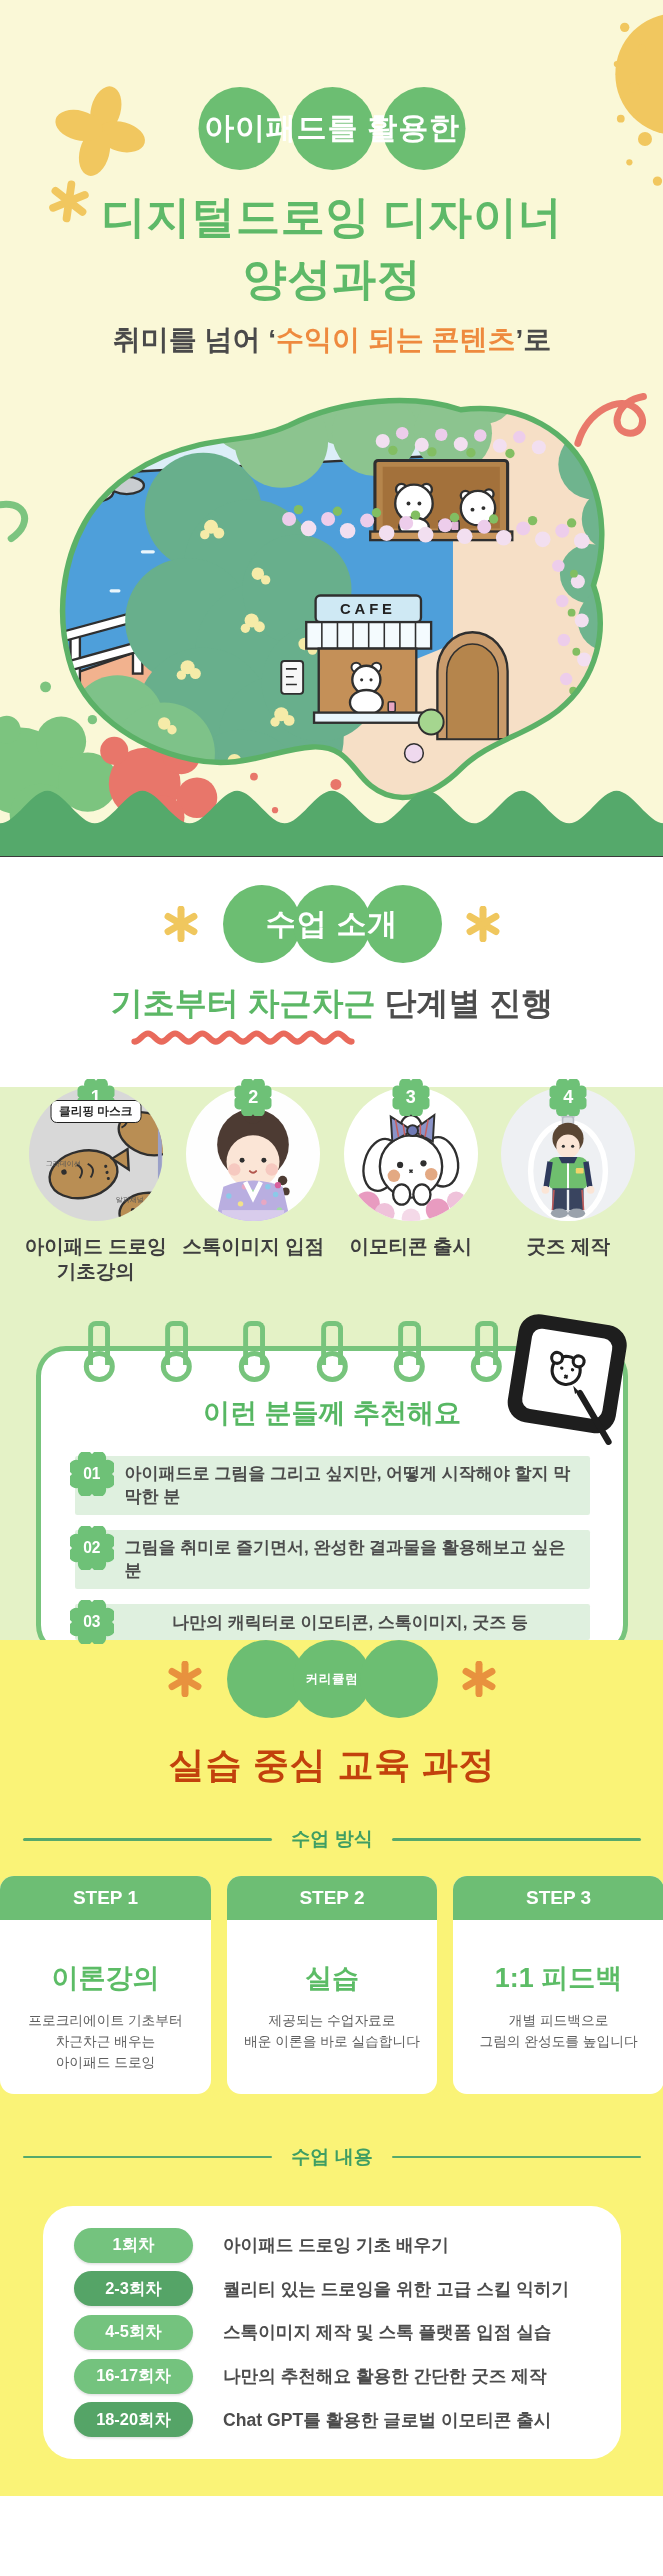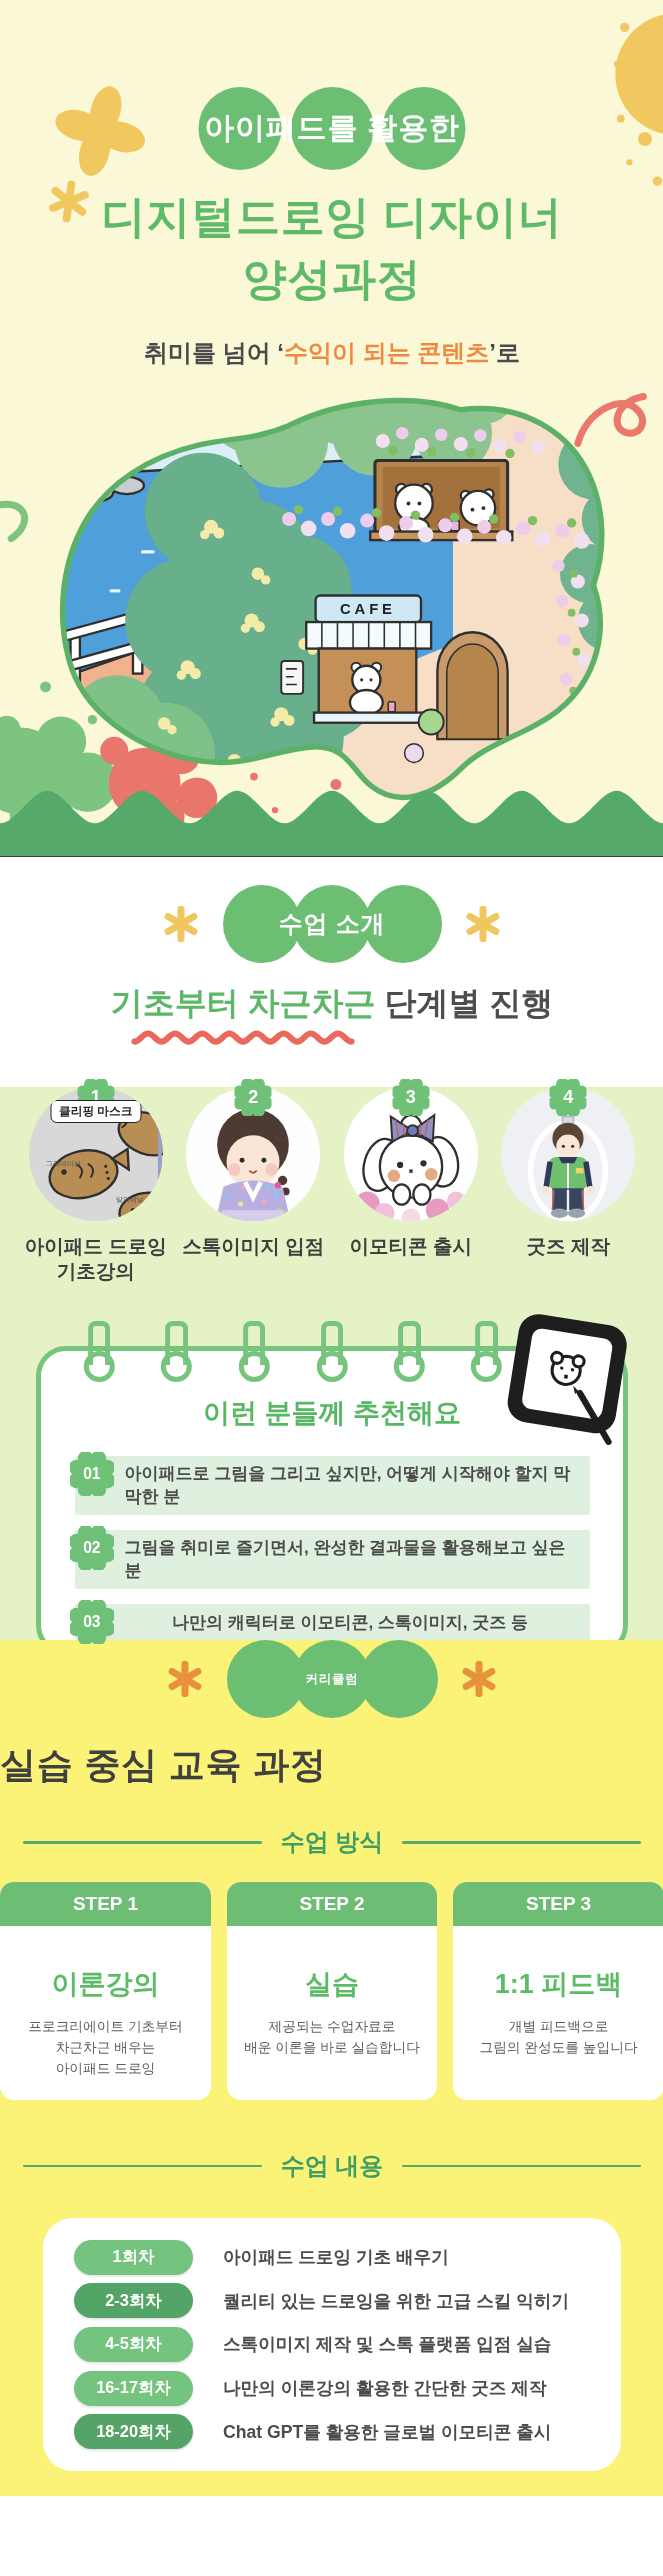--- a/index.html
+++ b/index.html
@@ -11,36 +11,36 @@
   .cloud i { position:absolute; top:0; height:100%; aspect-ratio:1/1; border-radius:50%; background:#6CBE72; }
   .cloud .c1{ left:0; } .cloud .c2{ left:50%; transform:translateX(-50%); } .cloud .c3{ right:0; }
   .cloud .cloud-label { position:relative; z-index:2; color:#fff; font-weight:bold; letter-spacing:0.8px; }
   .badge-row { display:flex; align-items:center; justify-content:center; gap:23.4px; }
   .num-badge { position:relative; display:flex; align-items:center; justify-content:center; }
   .num-badge svg { position:absolute; inset:0; }
   .num-badge span { position:relative; z-index:2; color:#fff; font-weight:bold; }
   .preline { white-space:pre-line; }
   .divider { display:flex; align-items:center; gap:19px; padding:0 23.4px; }
   .divider .line { flex:1; height:2.3px; background:#55A96B; border-radius:1.6px; }
-  .divider .divider-label { color:#3F9E63; font-weight:bold; font-size:24px; }
+  .divider .divider-label { color:#3F9E63; font-weight:bold; font-size:19px; }
 
   
   .hero { height:857px; background:#FAF8D7; position:relative; border-bottom:1.6px solid #3a3a3a; }
   .hero-art { position:absolute; inset:0; pointer-events:none; }
   .hero-badge { position:absolute; top:87px; left:50%; transform:translateX(-50%); width:267px; height:83px; }
   .hero-badge .cloud-label { font-size:30px; }
   .hero-title { position:absolute; top:186px; width:100%; text-align:center; color:#5EB968; font-weight:bold; font-size:44px; line-height:1.42; letter-spacing:0.8px; }
-  .hero-sub { position:absolute; top:337px; width:100%; text-align:center; color:#4A4A4A; font-weight:bold; font-size:24px; }
+  .hero-sub { position:absolute; top:321px; width:100%; text-align:center; color:#4A4A4A; font-weight:bold; font-size:28px; }
   .hero-sub .hl { color:#EE8A3E; }
   .wave { position:absolute; bottom:0; left:0; }
 
   
   .intro { height:308px; background:#ffffff; position:relative; padding-top:28px; }
   .section-cloud { width:219px; height:78px; }
-  .section-cloud .cloud-label { font-size:24px; }
+  .section-cloud .cloud-label { font-size:30px; }
   .intro-heading { margin-top:19px; text-align:center; font-size:32px; font-weight:bold; color:#4D4D4D; }
   .intro-heading .green { color:#5CB766; position:relative; display:inline-block; }
   .intro-heading .green svg { position:absolute; left:3.1px; top:calc(100% + 1.6px); }
 
   
   .greenarea { height:553px; background:#E4F2C6; position:relative; }
   .steps-row { display:flex; justify-content:center; gap:12.5px; margin-top:-78px; position:relative; }
   .step { width:145px; display:flex; flex-direction:column; align-items:center; }
   .step-circle { position:relative; width:134px; height:134px; }
   .step-photo { width:134px; height:134px; border-radius:50%; overflow:hidden; position:relative; }
@@ -60,21 +60,21 @@
   .rec-list { width:515px; margin:25px auto 0; }
   .rec-item { position:relative; margin-bottom:15.6px; }
   .rec-line { background:#DFF0DF; min-height:36px; display:flex; align-items:center; justify-content:center; padding:6.2px 14px 6.2px 50px; font-size:17px; color:#4B4B4B; font-weight:bold; border-radius:2.3px; }
   .rec-line.second { margin-left:26.5px; margin-top:4.7px; padding-left:14px; }
   .rec-item .num-badge { position:absolute; left:-4.7px; top:-3.9px; width:44px; height:44px; z-index:2; }
   .rec-item .num-badge span { font-size:15.6px; }
 
   
   .curr { height:856px; background:#FAF377; position:relative; }
   .curr-cloud { width:211px; height:78px; }
-  .curr-title { margin-top:23.4px; color:#404040; font-weight:bold; font-size:36px; letter-spacing:0.8px; }
+  .curr-title { margin-top:23.4px; text-align:center; color:#c2410c; font-weight:bold; font-size:36px; letter-spacing:0.8px; }
   .method-divider { margin-top:36px; }
   .cards { display:flex; justify-content:center; gap:15.6px; margin-top:23.4px; }
   .card { width:230px; border-radius:14px; overflow:hidden; background:#fff; }
   .card-head { height:44px; background:#6DBE74; display:flex; align-items:center; justify-content:center; color:#fff; font-weight:bold; font-size:19px; }
   .card-body { height:134px; text-align:center;margin-top:40px; }
   .card-title { margin-top:19px; color:#5CBC66; font-weight:bold; font-size:27px; }
   .card-desc { margin-top:14px; color:#5E5E5E; font-size:13.7px; line-height:1.55; }
   .content-divider { margin-top:50px;justify-content:center; }
   .content-box { width:578px; margin:36px auto 0; background:#fff; border-radius:30px; padding:22px 31px; }
   .content-row { display:flex; align-items:center; margin-bottom:8.6px; }
@@ -722,21 +722,21 @@
       <div class="content-row">
         <div class="session-pill pill-dark">2-3회차</div>
         <div class="row-desc">퀄리티 있는 드로잉을 위한 고급 스킬 익히기</div>
       </div>
       <div class="content-row">
         <div class="session-pill pill-light">4-5회차</div>
         <div class="row-desc">스톡이미지 제작 및 스톡 플랫폼 입점 실습</div>
       </div>
       <div class="content-row">
         <div class="session-pill pill-light">16-17회차</div>
-        <div class="row-desc">나만의 이론강의 활용한 간단한 굿즈 제작</div>
+        <div class="row-desc">나만의 추천해요 활용한 간단한 굿즈 제작</div>
       </div>
       <div class="content-row">
         <div class="session-pill pill-dark">18-20회차</div>
         <div class="row-desc">Chat GPT를 활용한 글로벌 이모티콘 출시</div>
       </div>
     </div>
   </section>
 </div>
 
 

